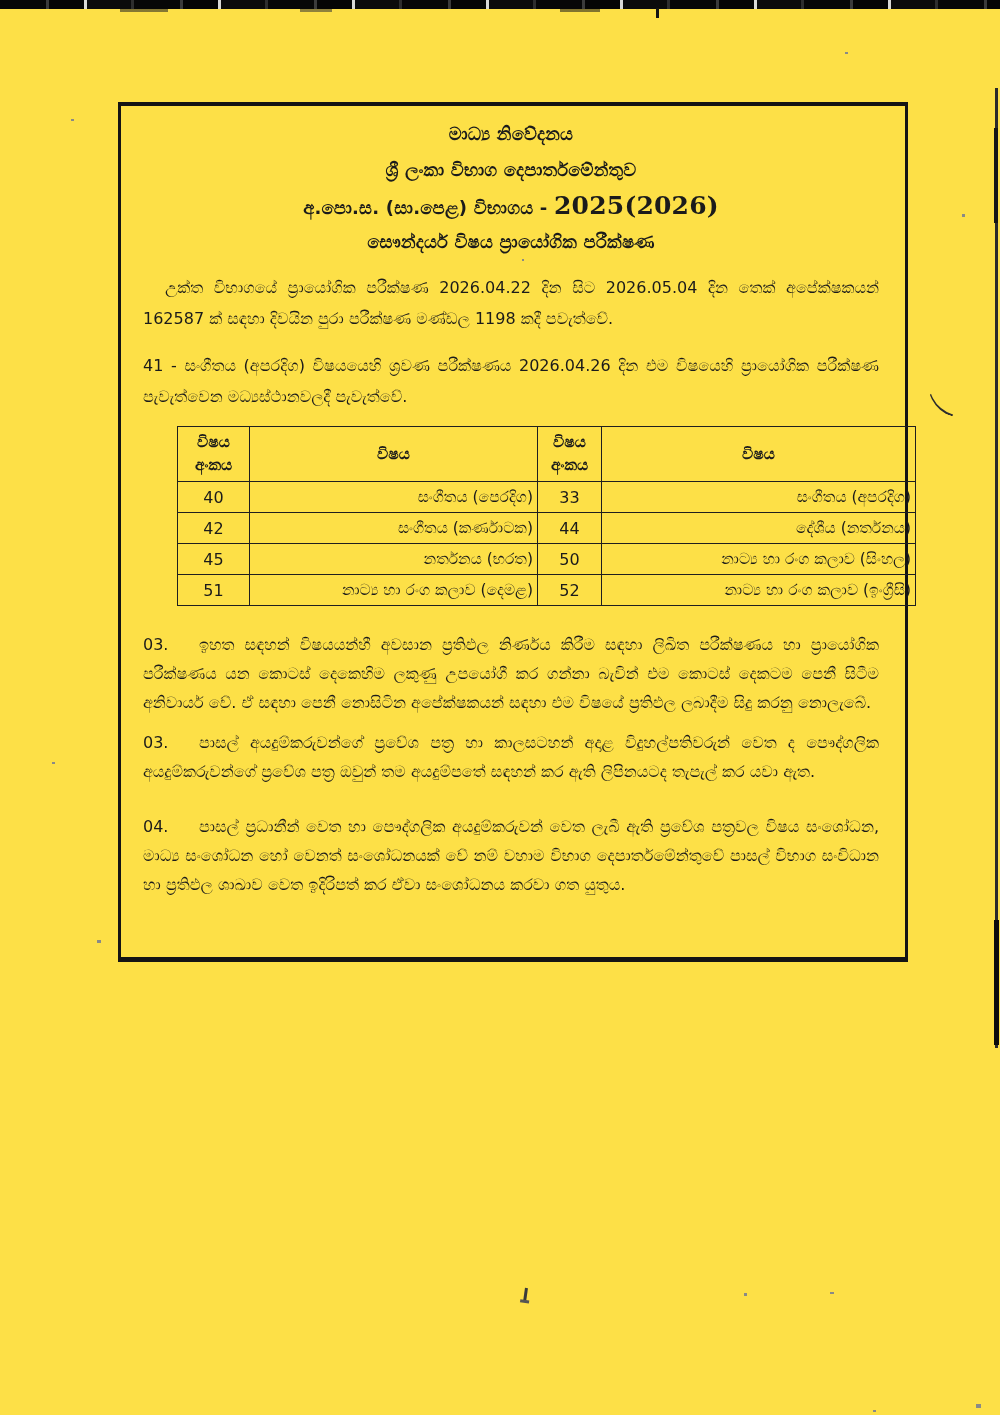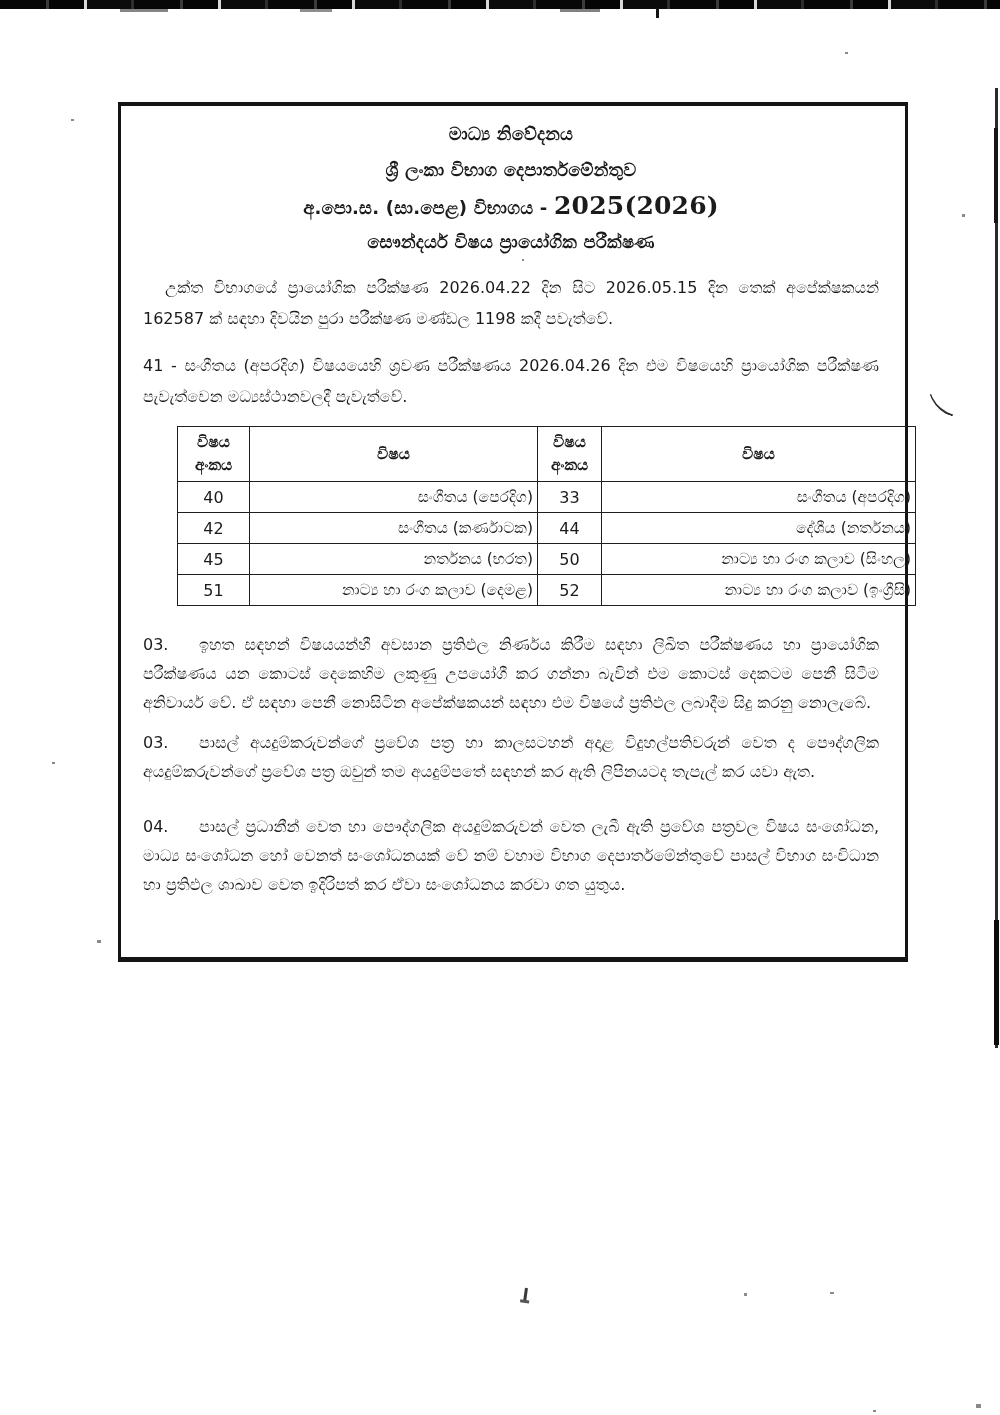--- a/index.html
+++ b/index.html
@@ -1,18 +1,18 @@
 <!DOCTYPE html>
 <html><head>
 <meta charset="utf-8">
 <style>
   html,body{margin:0;padding:0;background:#e9e9e7;}
   .page{
     position:relative;width:1000px;height:1415px;margin:0 auto;
-    background:#ffffff;overflow:hidden;
+    background:#fde047;overflow:hidden;
     font-family:"DejaVu Sans","Liberation Sans",sans-serif;
     color:#1b1b1b;
   }
   
   .topbar{
     position:absolute;top:0;left:0;width:1000px;height:9px;
     background:repeating-linear-gradient(90deg,
       #070707 0 46px, #3b3b3b 46px 49px, #050505 49px 84px,
       #d9d9d6 84px 87px, #0b0b0b 87px 131px, #2e2e2e 131px 134px);
   }
@@ -104,21 +104,21 @@
 
   <div class="content-box">
 
     <div class="title-block">
       <div class="title-line">මාධ්‍ය නිවේදනය</div>
       <div class="title-line">ශ්‍රී ලංකා විභාග දෙපාර්තමේන්තුව</div>
       <div class="title-line"><span>අ.පො.ස. (සා.පෙළ) විභාගය - </span><span class="exam-year">2025(2026)</span></div>
       <div class="title-line">සෞන්දර්ය විෂය ප්‍රායෝගික පරීක්ෂණ</div>
     </div>
 
-    <p class="para indent">උක්ත විභාගයේ ප්‍රායෝගික පරීක්ෂණ 2026.04.22 දින සිට 2026.05.15 දින තෙක් අපේක්ෂකයන් 162587 ක් සඳහා දිවයින පුරා පරීක්ෂණ මණ්ඩල 1198 කදී පවැත්වේ.</p>
+    <p class="para indent">උක්ත විභාගයේ ප්‍රායෝගික පරීක්ෂණ 2026.04.22 දින සිට 2026.05.04 දින තෙක් අපේක්ෂකයන් 162587 ක් සඳහා දිවයින පුරා පරීක්ෂණ මණ්ඩල 1198 කදී පවැත්වේ.</p>
 
     <p class="para music">41 - සංගීතය (අපරදිග) විෂයයෙහි ශ්‍රවණ පරීක්ෂණය 2026.04.26 දින එම විෂයෙහි ප්‍රායෝගික පරීක්ෂණ පැවැත්වෙන මධ්‍යස්ථානවලදී පැවැත්වේ.</p>
 
     <table class="subjects">
       <colgroup>
         <col class="cnum1">
           <col class="csub1">
           <col class="cnum2">
           <col class="csub2">
       </colgroup>

